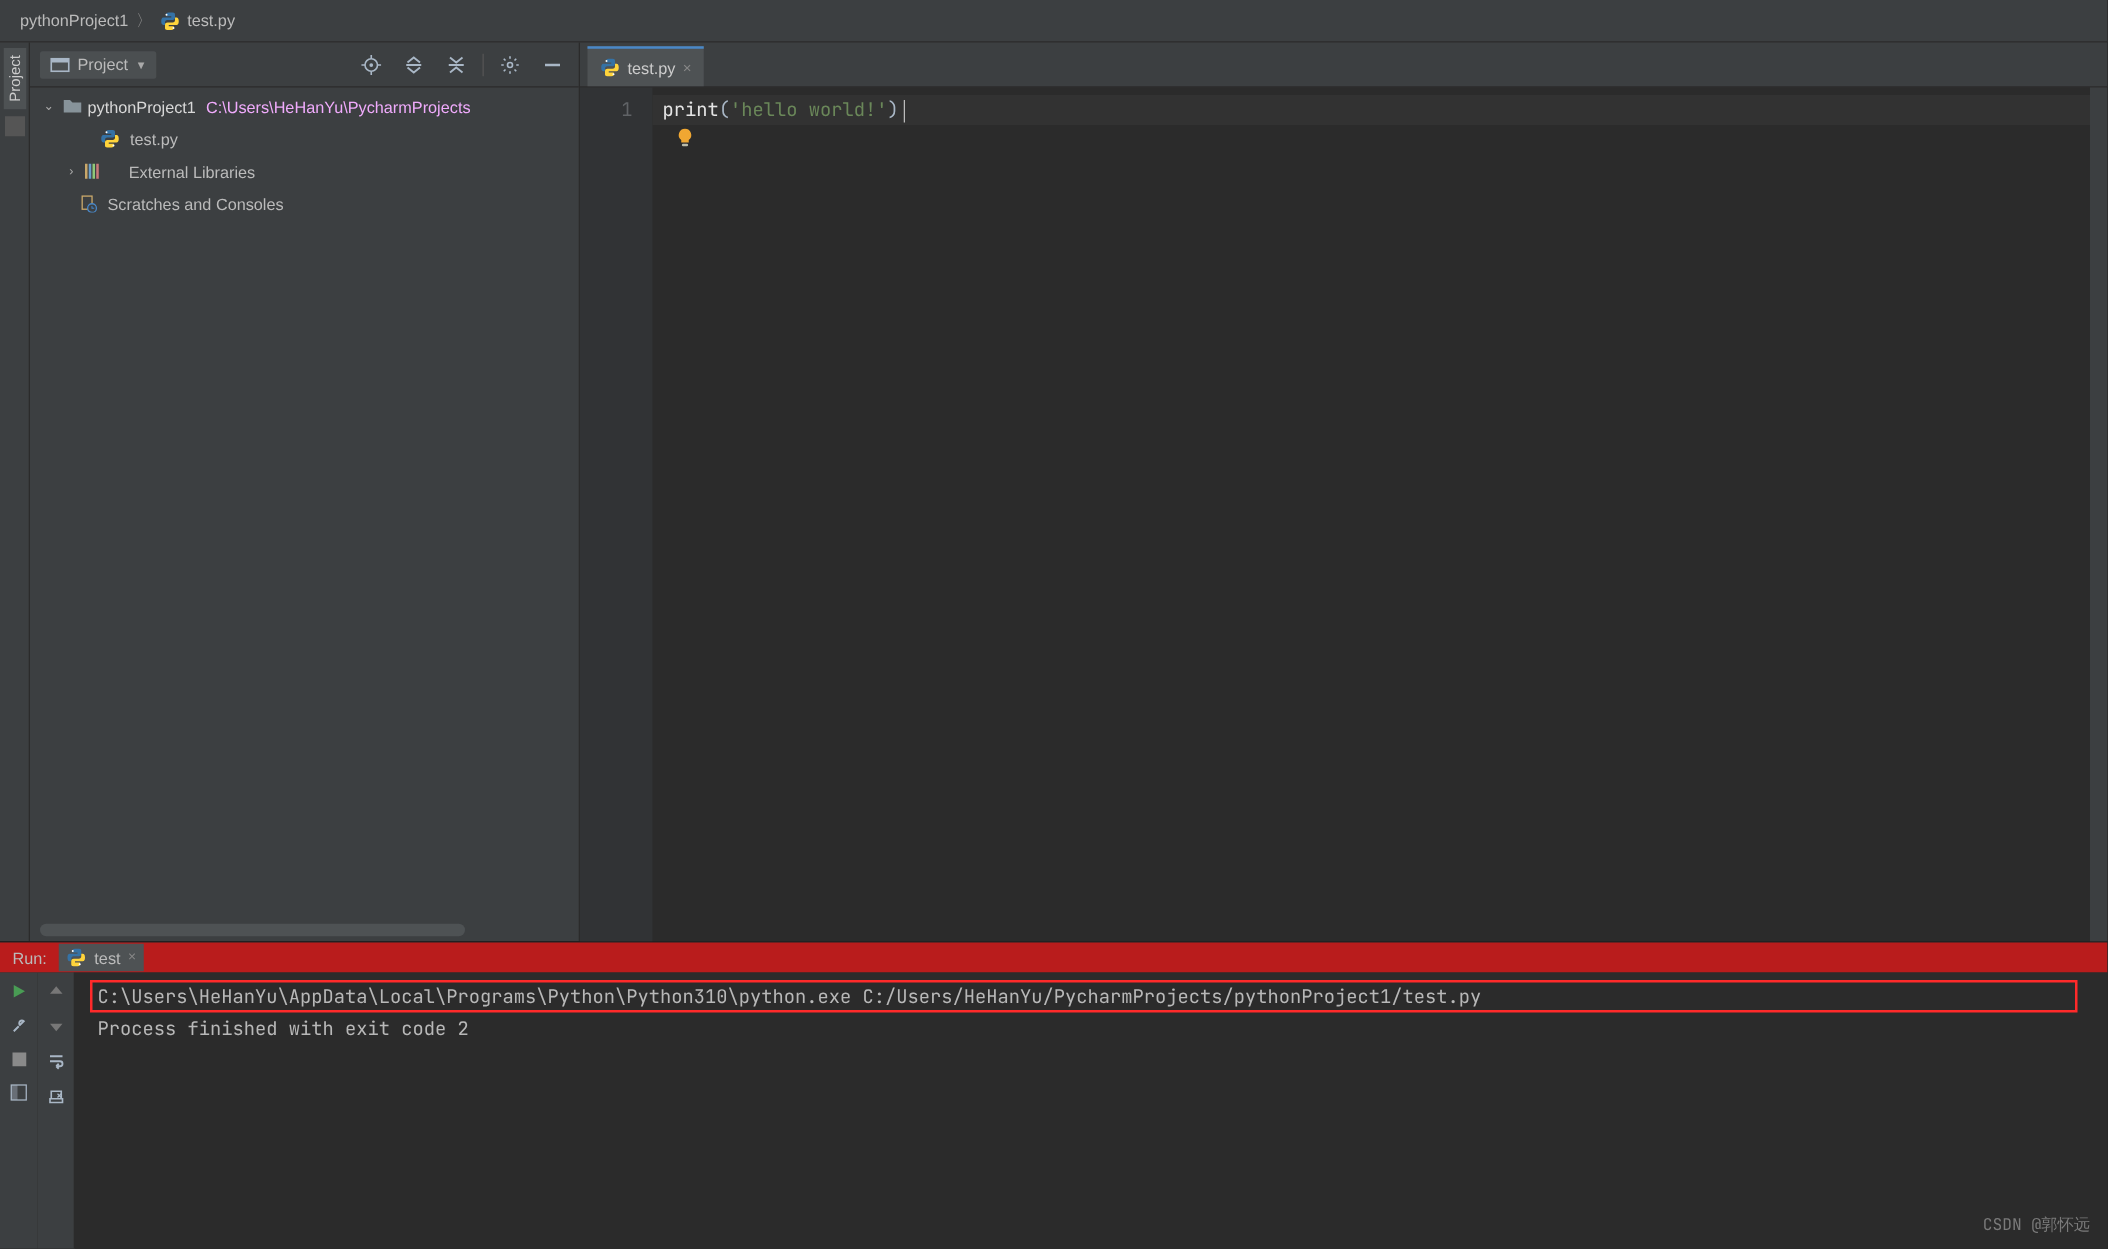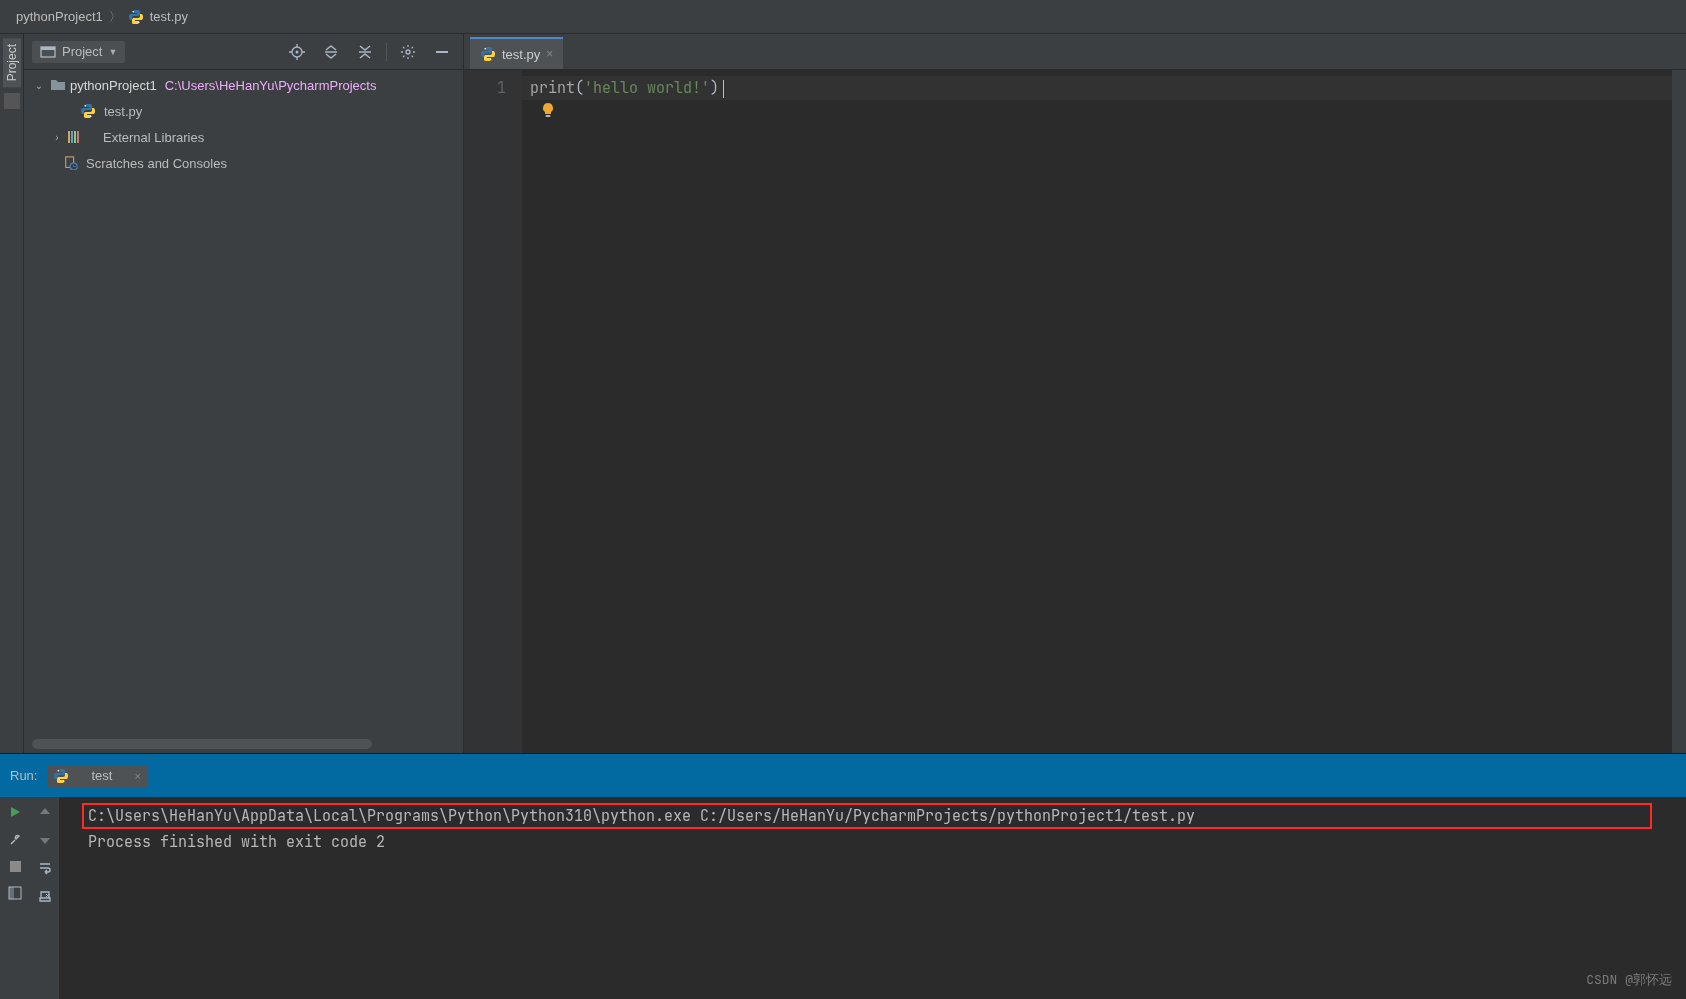--- a/index.html
+++ b/index.html
@@ -34,35 +34,35 @@
 .editor-col { flex:1; display:flex; flex-direction:column; background:#2b2b2b; min-width:0; }
 .tabbar { height:36px; background:#3c3f41; display:flex; align-items:flex-end; padding-left:6px; border-bottom:1px solid #2b2b2b; }
 .tab { height:32px; background:#4e5254; display:flex; align-items:center; gap:6px; padding:0 10px; border-top:2px solid #3c3f41; color:#ccc; }
 .tab.active { border-top:2px solid #4a88c7; }
 .tab .close { color:#888; font-size:12px; }
 .editor { flex:1; display:flex; background:#2b2b2b; font-family:"JetBrains Mono","Consolas",monospace; font-size:15px; position:relative; }
 .gutter { width:58px; text-align:right; color:#606366; padding:6px 16px 0 0; background:#313335; line-height:24px; }
 .code { flex:1; padding:6px 0 0 8px; line-height:24px; position:relative; }
 .code .curline { background:#323232; position:absolute; left:0; right:0; top:6px; height:24px; z-index:0; }
 .code .text { position:relative; z-index:1; }
-.fn { color:#a3a3a3; }
+.fn { color:#e5e5e5; }
 .paren { color:#a9b7c6; }
 .str { color:#6a8759; }
 .code .cursor { display:inline-block; width:1px; height:18px; background:#bbb; vertical-align:middle; margin-left:4px; }
 .code .bulb { position:absolute; left:18px; top:32px; }
 .r-scroll { width:14px; background:#3c3f41; }
 .bottom-pane { height:246px; background:#2b2b2b; border-top:1px solid #1e1e1e; display:flex; flex-direction:column; }
-.run-header { height:43px; background:#0369a1; display:flex; align-items:center; padding:0 10px; gap:10px; }
+.run-header { height:24px; background:#b91c1c; display:flex; align-items:center; padding:0 10px; gap:10px; }
 .run-header .lab { color:#bbb; }
-.run-tab { display:flex; align-items:center; gap:22px; padding:3px 6px; background:#4e5254; }
+.run-tab { display:flex; align-items:center; gap:6px; padding:3px 6px; background:#4e5254; }
 .run-tab .close { color:#888; font-size:11px; }
 .run-body { flex:1; display:flex; }
 .run-tools-a { width:30px; background:#3c3f41; display:flex; flex-direction:column; align-items:center; padding-top:8px; gap:14px; }
 .run-tools-b { width:30px; background:#3c3f41; display:flex; flex-direction:column; align-items:center; padding-top:8px; gap:14px; border-right:1px solid #2b2b2b; }
-.console { flex:1; padding:6px 28px; font-family:"JetBrains Mono","Consolas",monospace; font-size:15px; line-height:26px; background:#2b2b2b; color:#b8b8b8; position:relative; }
+.console { flex:1; padding:6px 18px; font-family:"JetBrains Mono","Consolas",monospace; font-size:15px; line-height:26px; background:#2b2b2b; color:#b8b8b8; position:relative; }
 .redbox-wrap { position:relative; }
 .redbox { position:absolute; left:-6px; top:0px; height:26px; border:2px solid #ff2a2a; pointer-events:none; right:6px; }
 .play-ic { color:#499c54; }
 .wrench-ic, .stop-ic, .up-ic, .dn-ic, .wrap-ic, .exit-ic, .gear-ic, .collapse-ic, .expand-ic, .target-ic, .locate-ic, .hide-ic { color:#a9b7c6; }
 .stop-ic .sq2 { width:11px; height:11px; background:#8a8a8a; display:block; }
 .watermark { position:absolute; right:14px; bottom:6px; color:#7a7a7a; font-size:13px; }
 .dim { color:#777; }
 svg { display:block; }
 .icon16 { width:16px; height:16px; }
 .chev { font-size:9px; color:#aaa; }

